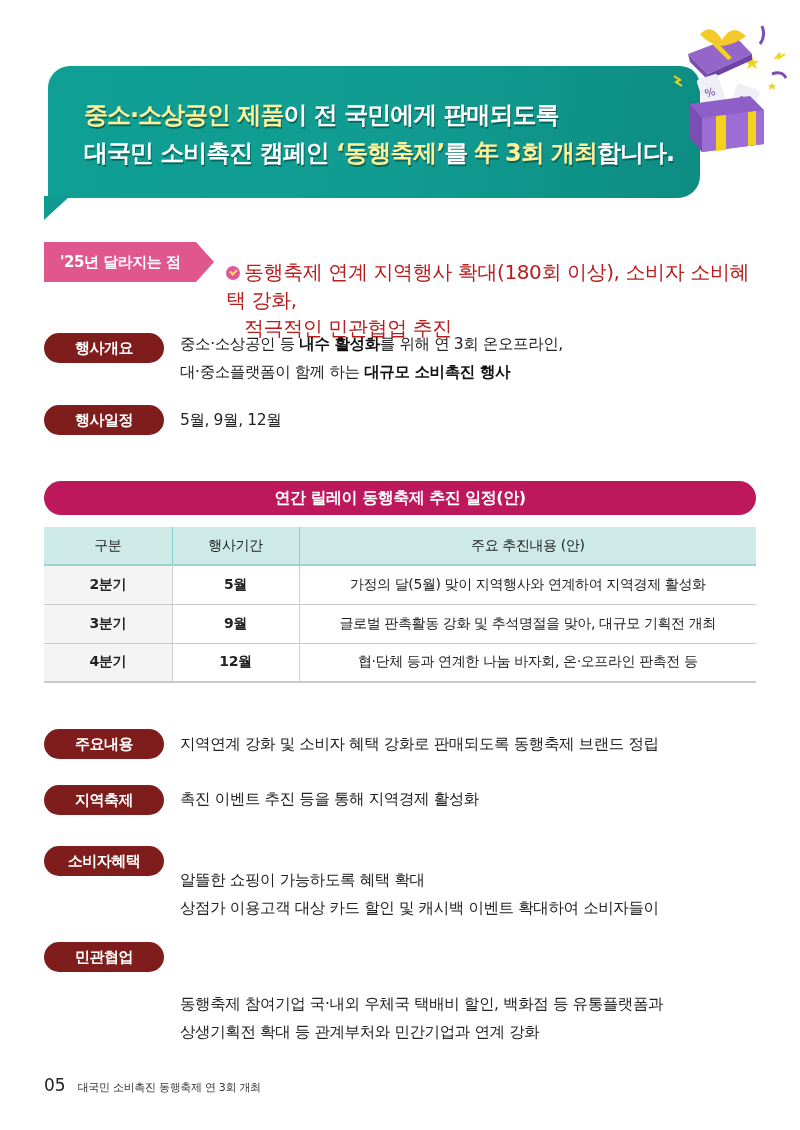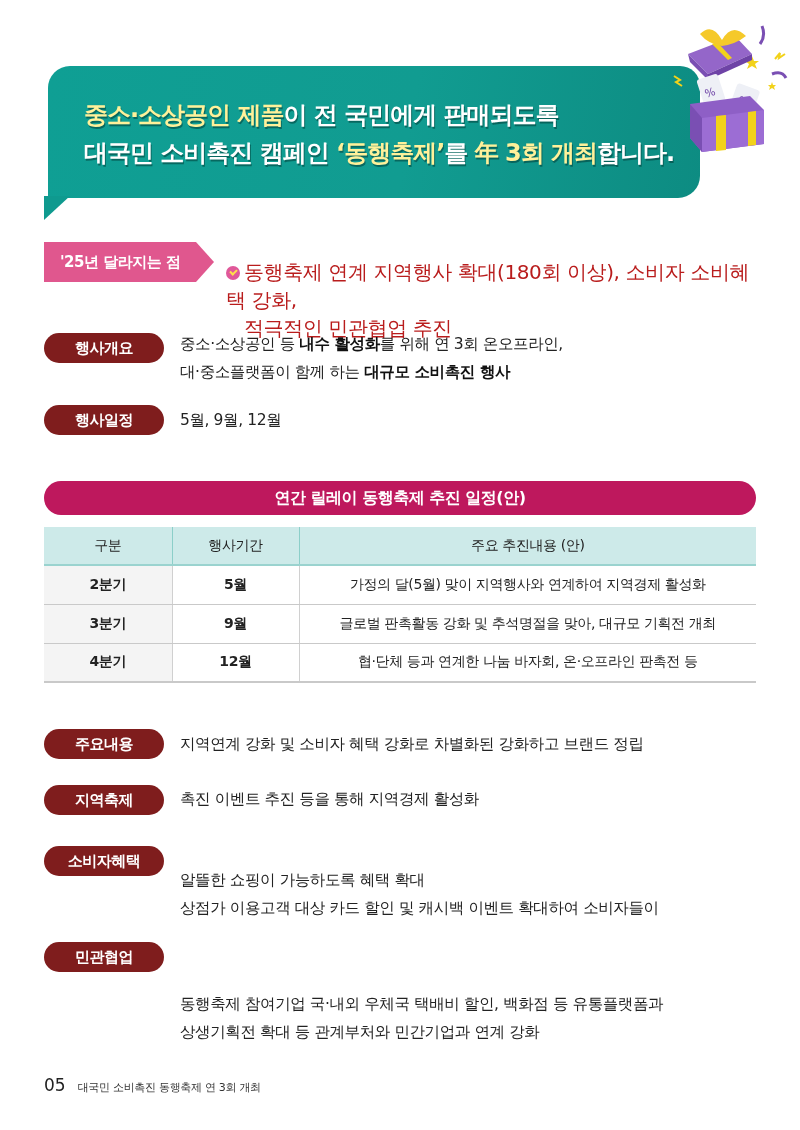--- a/index.html
+++ b/index.html
@@ -144,21 +144,21 @@
     <tr>
       <td class="q">4분기</td>
       <td class="m">12월</td>
       <td>협·단체 등과 연계한 나눔 바자회, 온·오프라인 판촉전 등</td>
     </tr>
   </tbody>
 </table>
 
 <div class="pill" style="top:729px;">주요내용</div>
 <div class="row-text" style="top:730px;">
-  <div>지역연계 강화 및 소비자 혜택 강화로 차별화된 강화하고 브랜드 정립</div>
+  <div>지역연계 강화 및 소비자 혜택 강화로 판매되도록 동행축제 브랜드 정립</div>
 </div>
 
 <div class="pill" style="top:785px;">지역축제</div>
 <div class="row-text" style="top:785px;">
   <div>촉진 이벤트 추진 등을 통해 지역경제 활성화</div>
 </div>
 
 <div class="pill" style="top:846px;">소비자혜택</div>
 <div class="row-text" style="top:866px;">
   <div>알뜰한 쇼핑이 가능하도록 혜택 확대</div>

